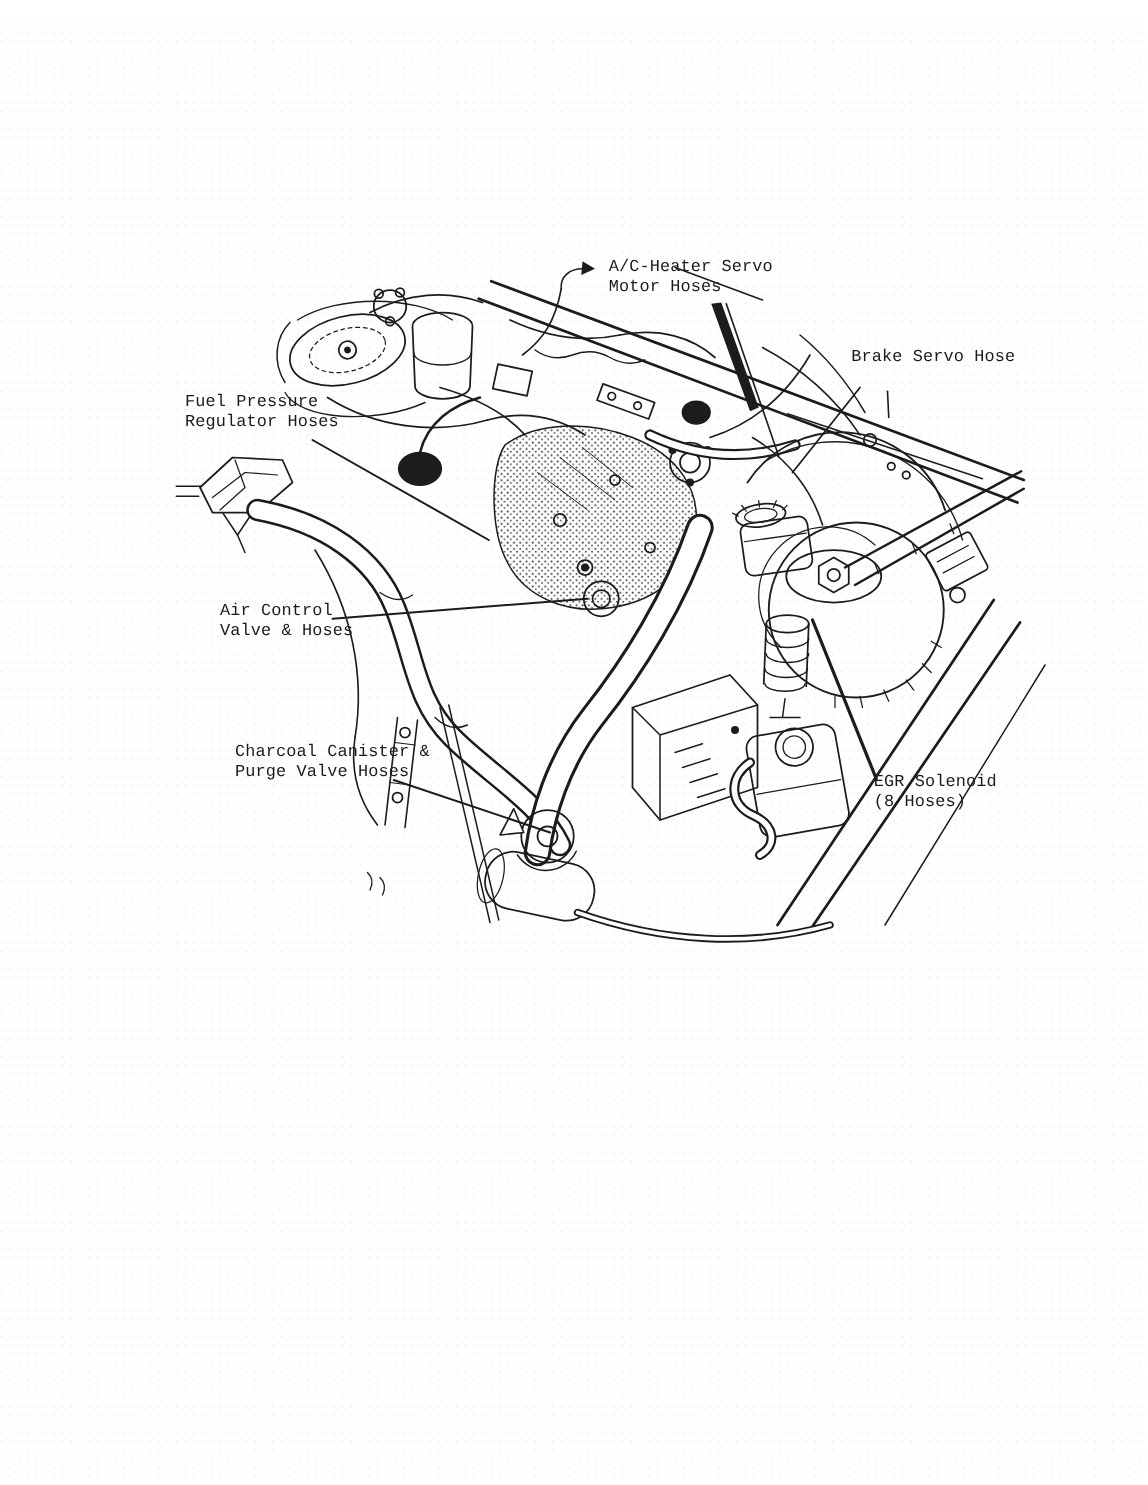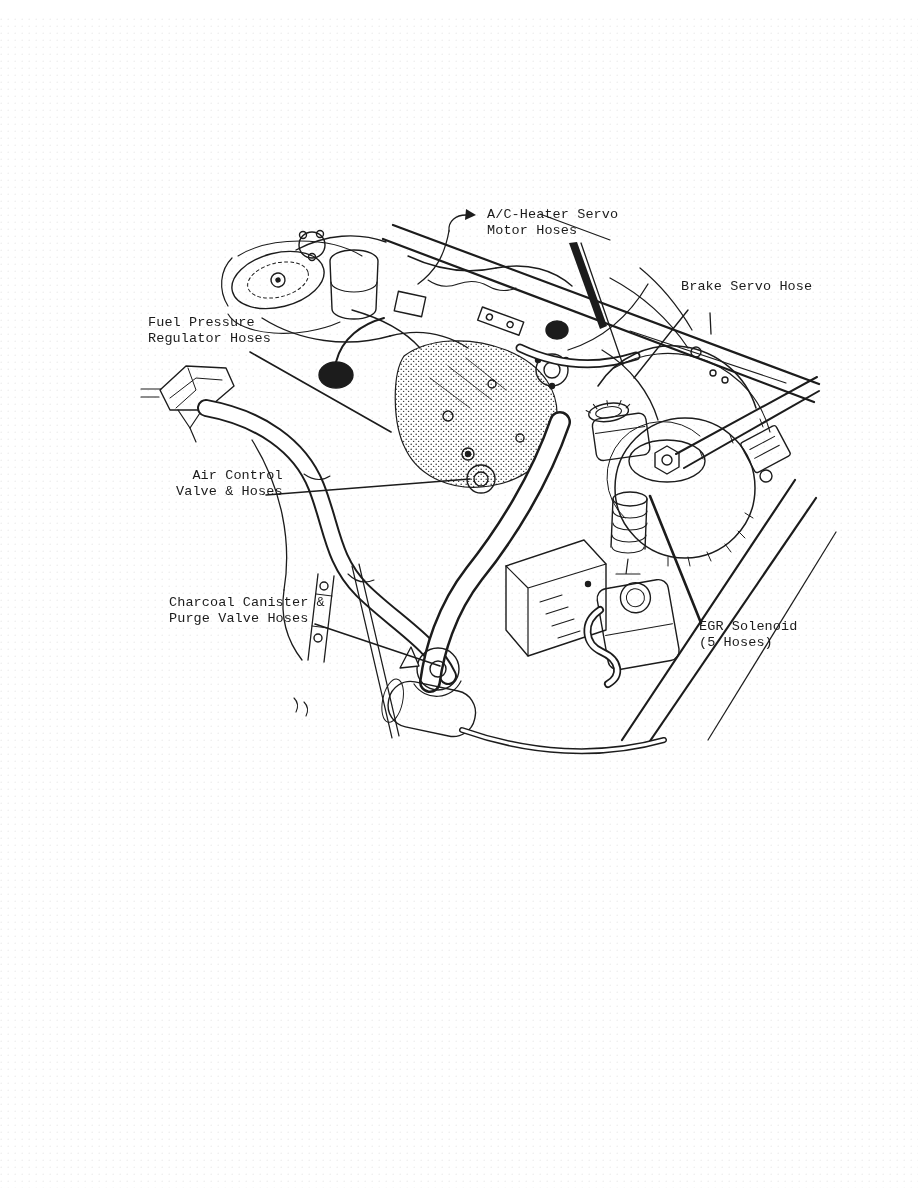--- a/index.html
+++ b/index.html
@@ -256,22 +256,22 @@
   </svg>
 
   <div class="callout" style="left:487px;top:189px;">A/C-Heater Servo
 Motor Hoses</div>
 
   <div class="callout" style="left:681px;top:261px;">Brake Servo Hose</div>
 
   <div class="callout" style="left:148px;top:297px;">Fuel Pressure
 Regulator Hoses</div>
 
-  <div class="callout" style="left:176px;top:450px;text-align:right;">Air Control
+  <div class="callout" style="left:176px;top:464px;">Air Control
 Valve &amp; Hoses</div>
 
-  <div class="callout" style="left:169px;top:577px;">Charcoal Canister &amp;
+  <div class="callout" style="left:188px;top:577px;">Charcoal Canister &amp;
 Purge Valve Hoses</div>
 
   <div class="callout" style="left:699px;top:601px;">EGR Solenoid
-(5 Hoses)</div>
+(8 Hoses)</div>
 
 </div>
 
 </body></html>

